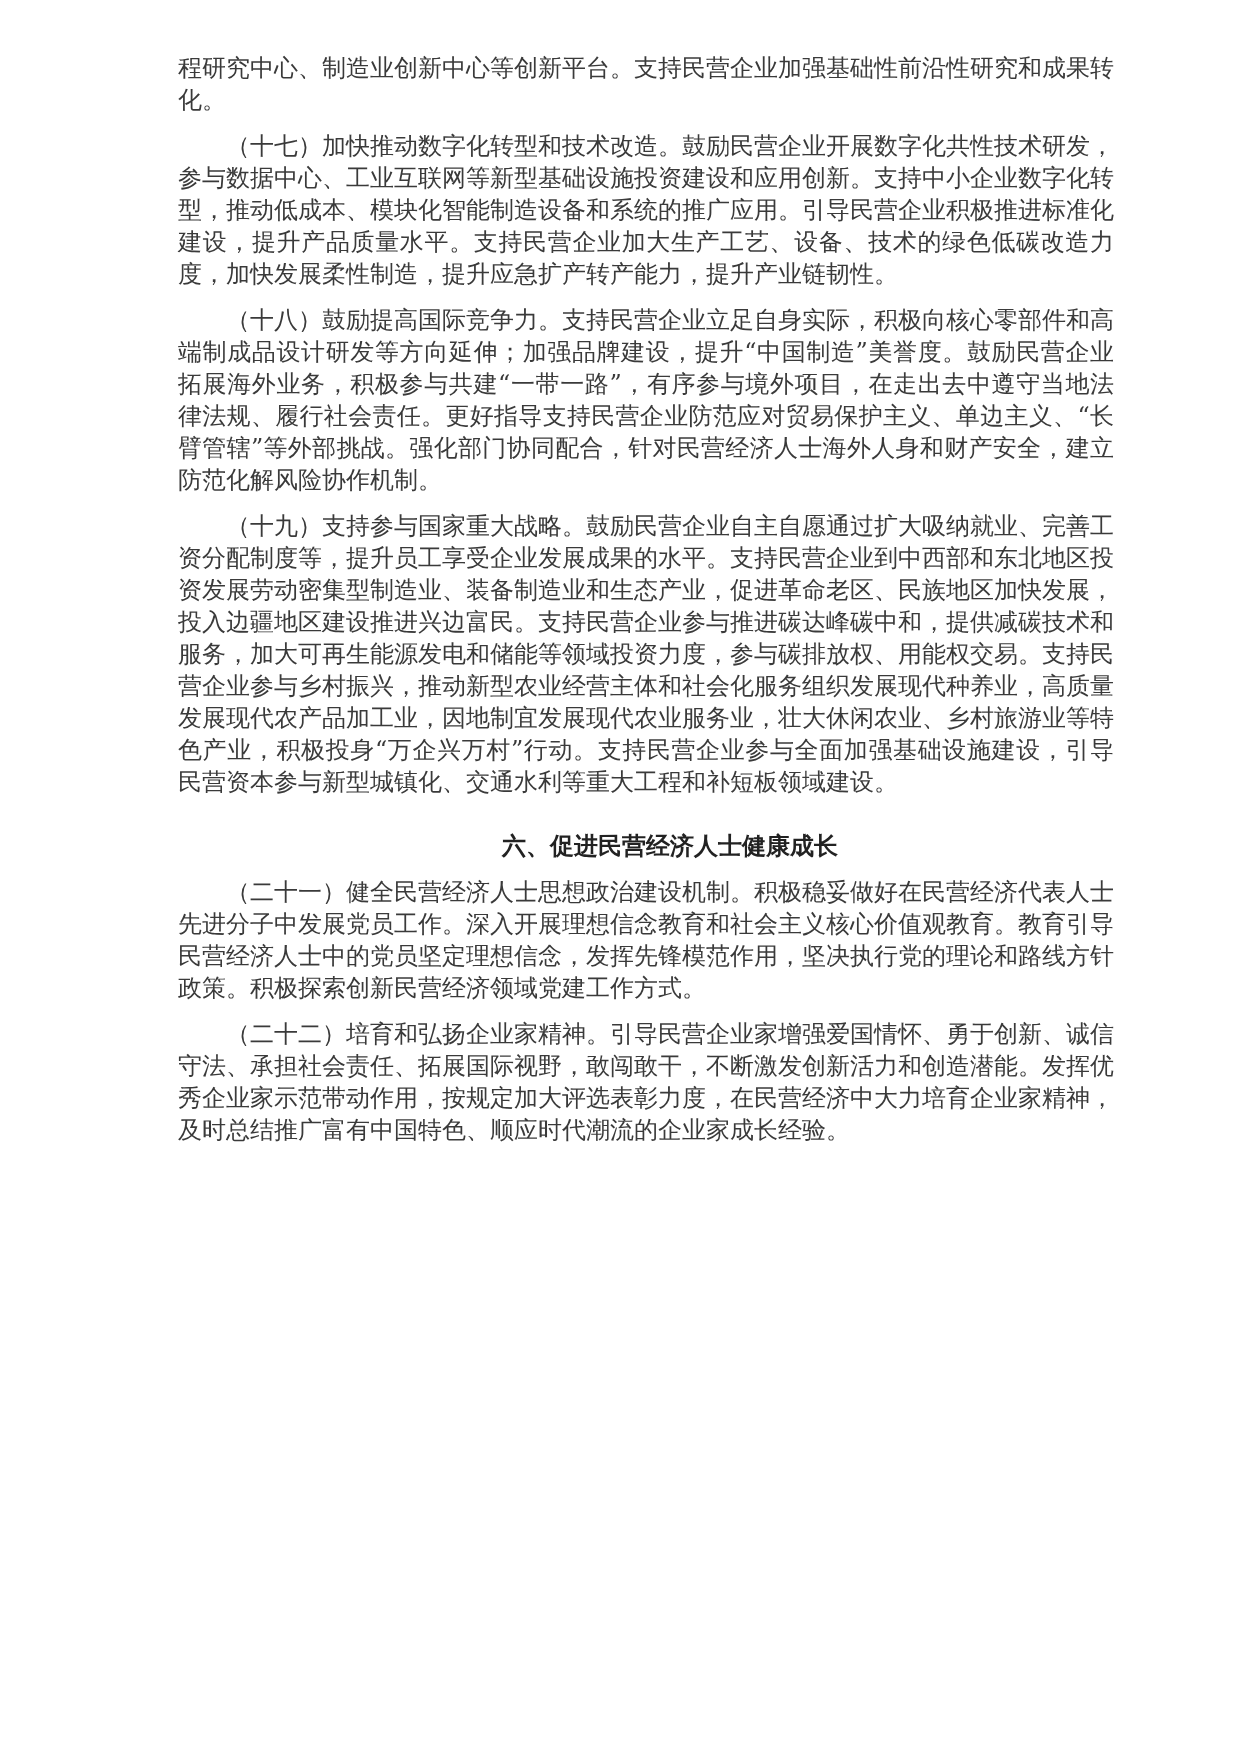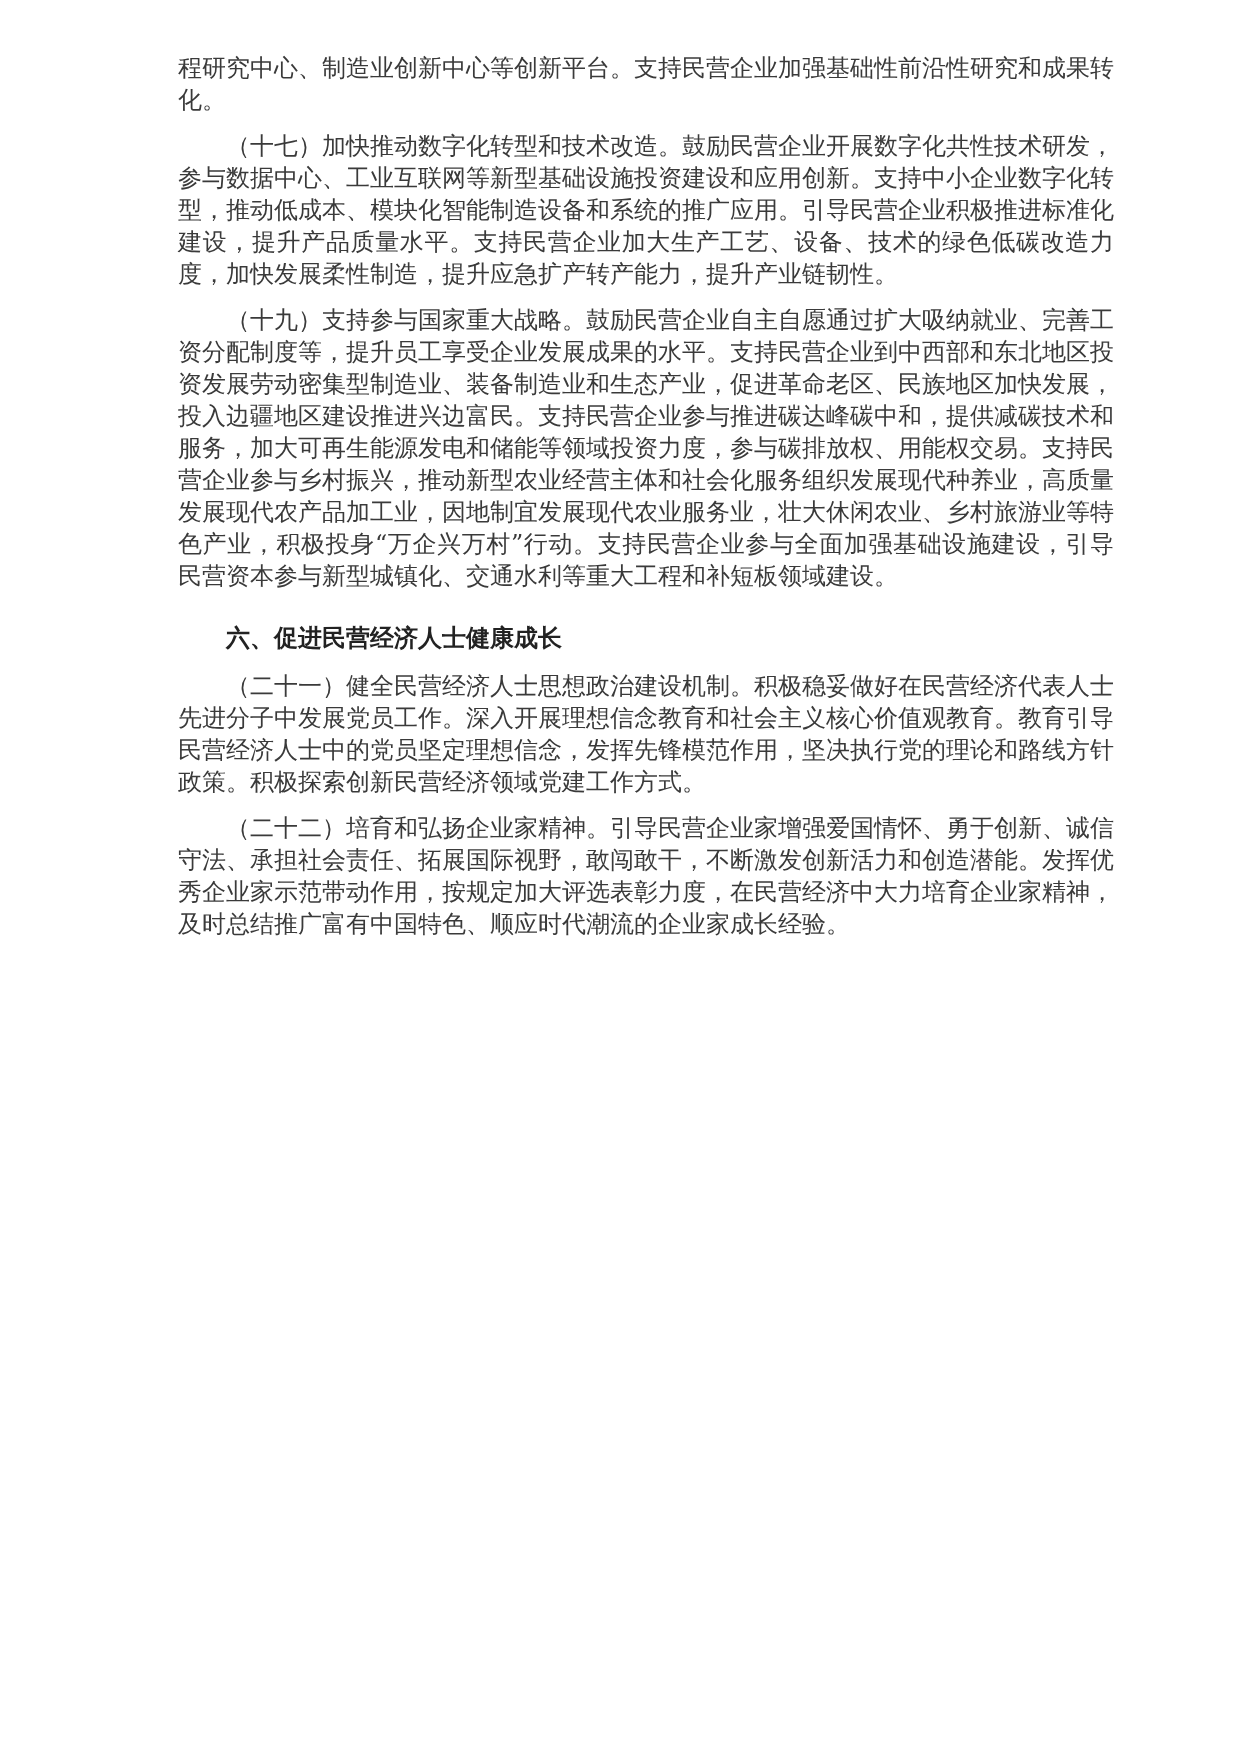--- a/index.html
+++ b/index.html
@@ -32,38 +32,39 @@
   }
   .content p.para {
     text-indent: 2em;
     margin-top: 14px;
   }
   .content p.cont {
     text-indent: 0;
   }
   .content h2.heading {
     margin: 32px 0 0 0;
-    font-family: Liberation Mono, monospace;
+    font-family: Liberation Serif, serif;
     font-weight: 700;
     font-size: 24px;
     line-height: 32px;
     color: #222222;
     text-indent: 2em;
-    text-align: left;
+    text-align: center;
   }
 </style>
 </head>
 <body>
 
 <div class="page">
   <div class="content">
     <p class="cont">程研究中心、制造业创新中心等创新平台。支持民营企业加强基础性前沿性研究和成果转化。</p>
 
     <p class="para">（十七）加快推动数字化转型和技术改造。鼓励民营企业开展数字化共性技术研发，参与数据中心、工业互联网等新型基础设施投资建设和应用创新。支持中小企业数字化转型，推动低成本、模块化智能制造设备和系统的推广应用。引导民营企业积极推进标准化建设，提升产品质量水平。支持民营企业加大生产工艺、设备、技术的绿色低碳改造力度，加快发展柔性制造，提升应急扩产转产能力，提升产业链韧性。</p>
 
+    <p class="para">（十八）鼓励提高国际竞争力。支持民营企业立足自身实际，积极向核心零部件和高端制成品设计研发等方向延伸；加强品牌建设，提升“中国制造”美誉度。鼓励民营企业拓展海外业务，积极参与共建“一带一路”，有序参与境外项目，在走出去中遵守当地法律法规、履行社会责任。更好指导支持民营企业防范应对贸易保护主义、单边主义、“长臂管辖”等外部挑战。强化部门协同配合，针对民营经济人士海外人身和财产安全，建立防范化解风险协作机制。</p>
 
     <p class="para">（十九）支持参与国家重大战略。鼓励民营企业自主自愿通过扩大吸纳就业、完善工资分配制度等，提升员工享受企业发展成果的水平。支持民营企业到中西部和东北地区投资发展劳动密集型制造业、装备制造业和生态产业，促进革命老区、民族地区加快发展，投入边疆地区建设推进兴边富民。支持民营企业参与推进碳达峰碳中和，提供减碳技术和服务，加大可再生能源发电和储能等领域投资力度，参与碳排放权、用能权交易。支持民营企业参与乡村振兴，推动新型农业经营主体和社会化服务组织发展现代种养业，高质量发展现代农产品加工业，因地制宜发展现代农业服务业，壮大休闲农业、乡村旅游业等特色产业，积极投身“万企兴万村”行动。支持民营企业参与全面加强基础设施建设，引导民营资本参与新型城镇化、交通水利等重大工程和补短板领域建设。</p>
 
 
     <h2 class="heading">六、促进民营经济人士健康成长</h2>
 
 
     <p class="para">（二十一）健全民营经济人士思想政治建设机制。积极稳妥做好在民营经济代表人士先进分子中发展党员工作。深入开展理想信念教育和社会主义核心价值观教育。教育引导民营经济人士中的党员坚定理想信念，发挥先锋模范作用，坚决执行党的理论和路线方针政策。积极探索创新民营经济领域党建工作方式。</p>
 
     <p class="para">（二十二）培育和弘扬企业家精神。引导民营企业家增强爱国情怀、勇于创新、诚信守法、承担社会责任、拓展国际视野，敢闯敢干，不断激发创新活力和创造潜能。发挥优秀企业家示范带动作用，按规定加大评选表彰力度，在民营经济中大力培育企业家精神，及时总结推广富有中国特色、顺应时代潮流的企业家成长经验。</p>

